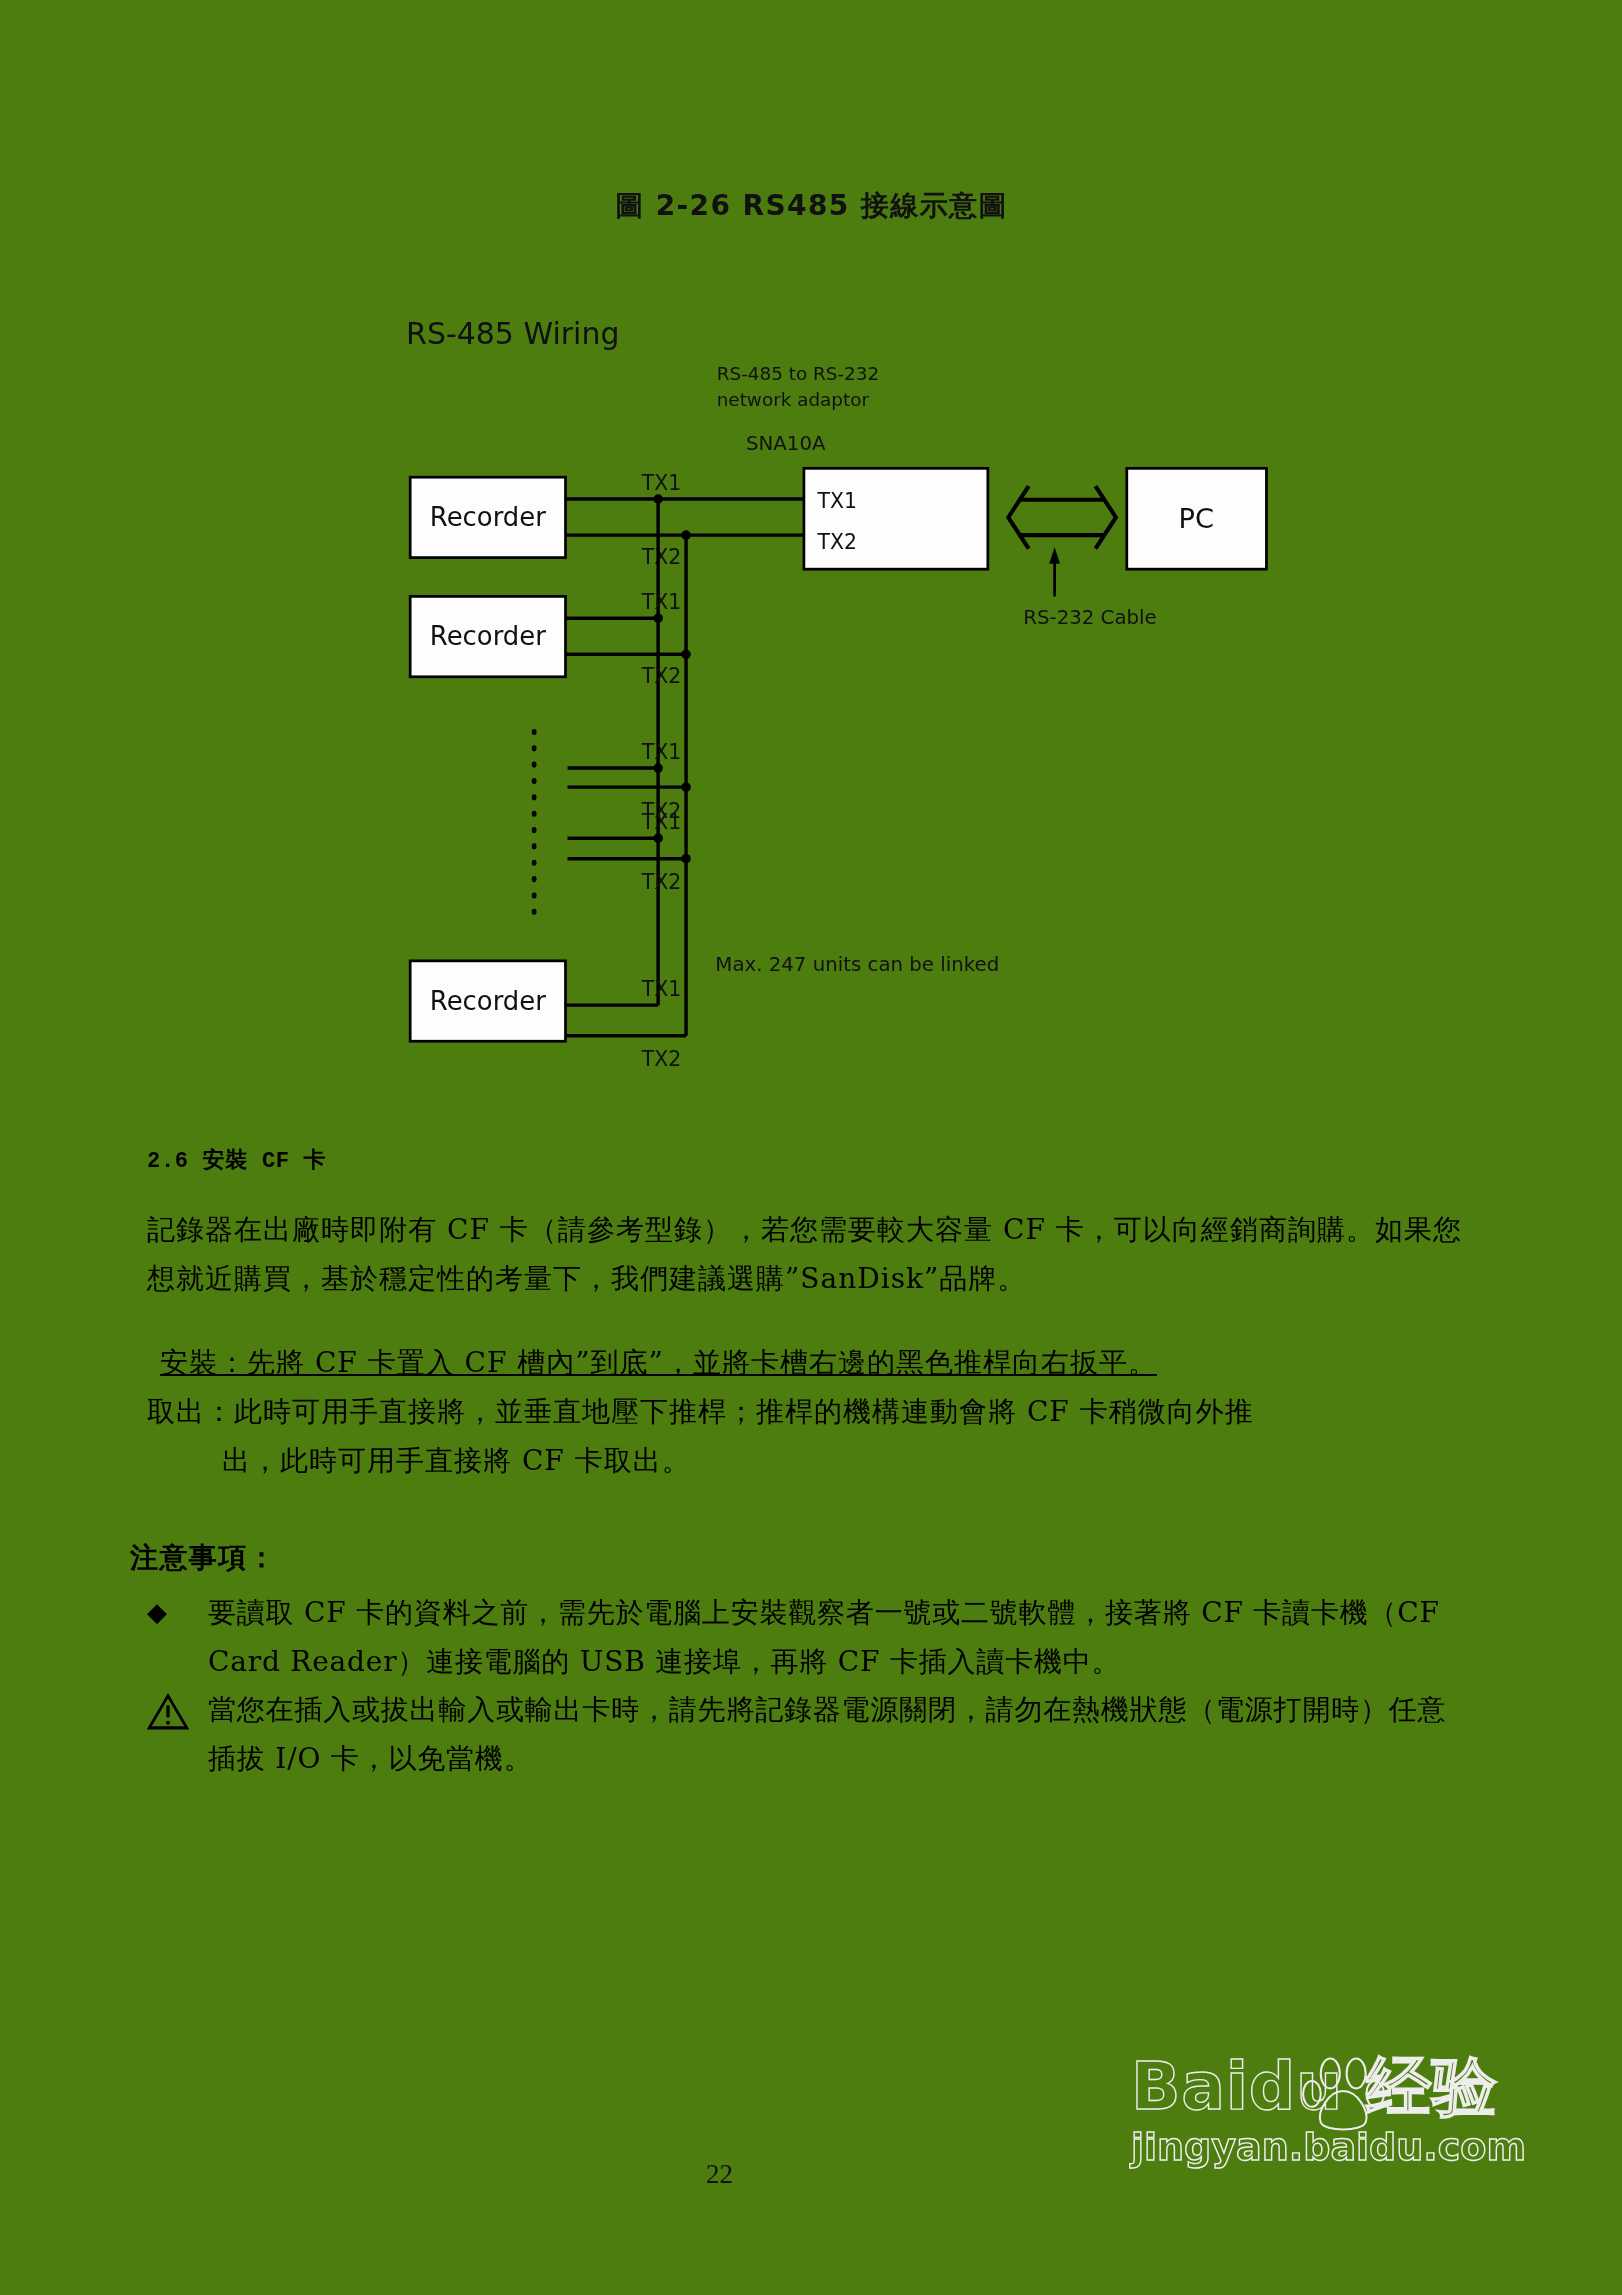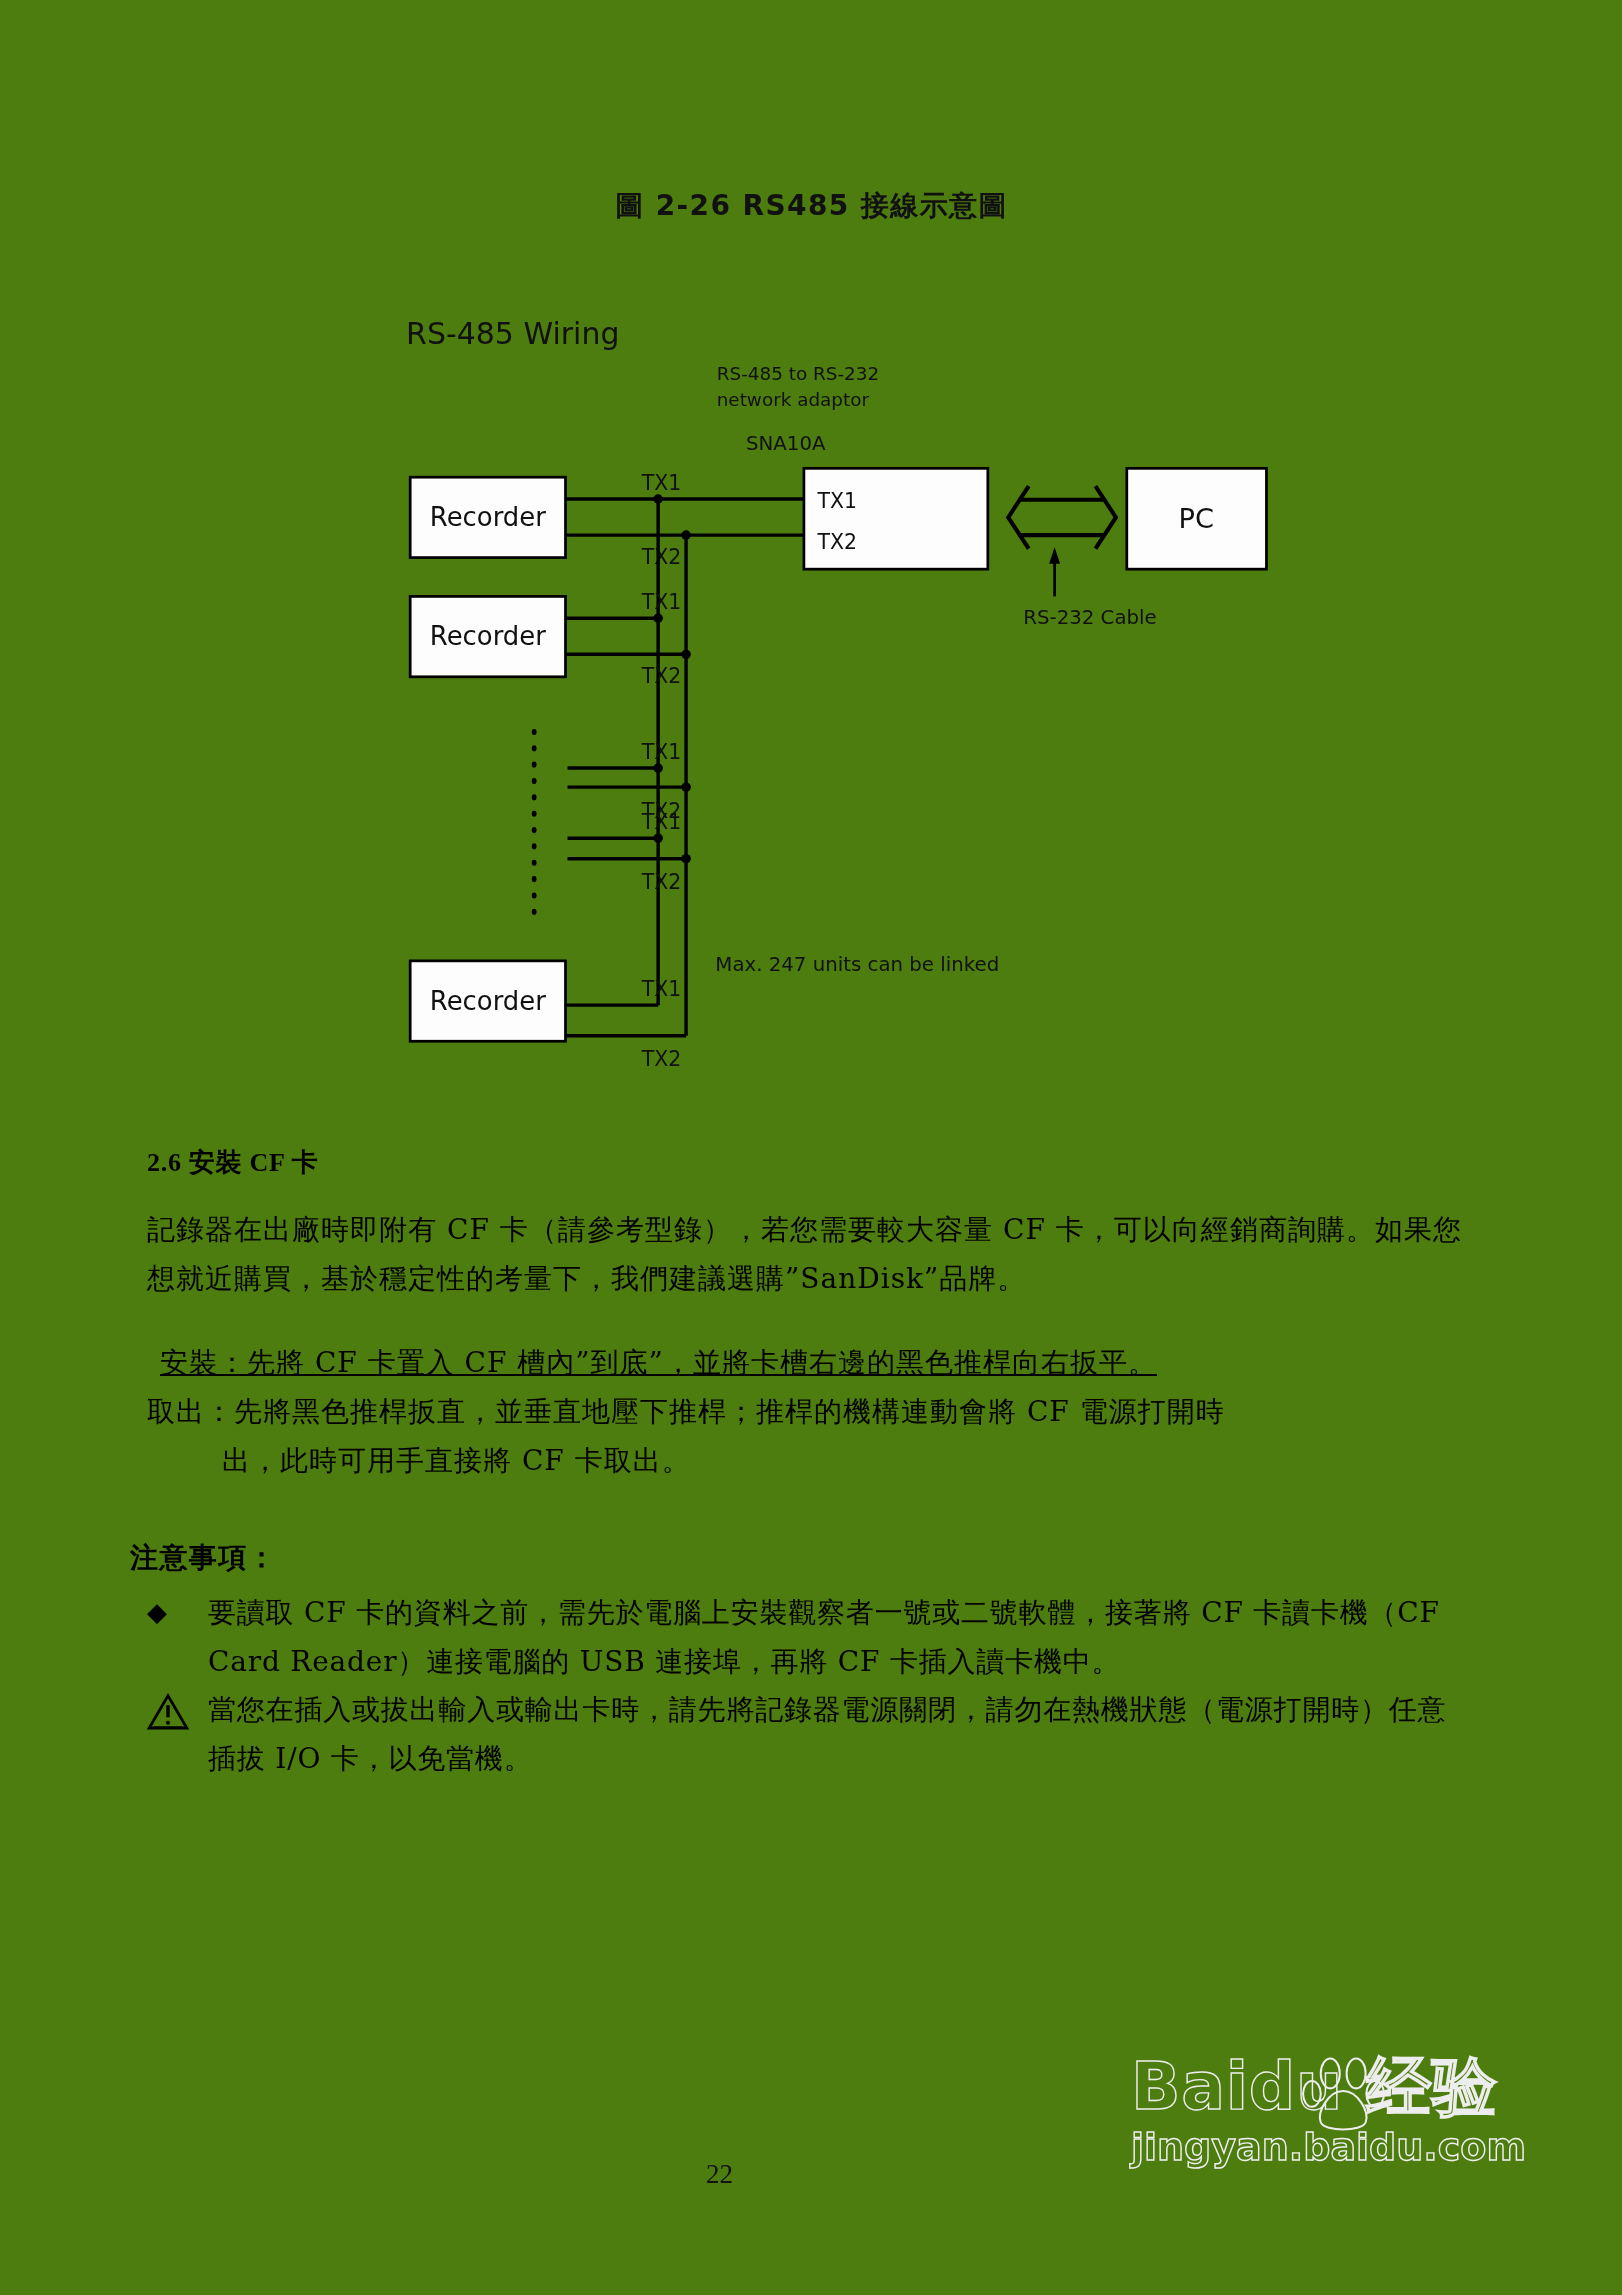--- a/index.html
+++ b/index.html
@@ -42,22 +42,22 @@
     width: 906px;
     height: 784px;
   }
   #diagram svg { display: block; }
 
   
   .sec-heading {
     position: absolute;
     left: 147px;
     top: 1145px;
-    font-family: Liberation Serif, serif;
-    font-size: 26px;
+    font-family: Liberation Mono, monospace;
+    font-size: 22px;
     font-weight: 700;
     letter-spacing: 0.7px;
     white-space: nowrap;
   }
   .para {
     position: absolute;
     font-family: "DejaVu Serif", "Liberation Serif", serif;
     font-size: 28px;
     line-height: 49px;
     letter-spacing: 1px;
@@ -243,21 +243,21 @@
     </svg>
   </div>
 
   <div class="sec-heading">2.6  安裝 CF 卡</div>
 
   <div class="para p-intro">記錄器在出廠時即附有 CF 卡（請參考型錄），若您需要較大容量 CF 卡，可以向經銷商詢購。如果您想就近購買，基於穩定性的考量下，我們建議選購”SanDisk”品牌。</div>
 
   <div class="para p-install">安裝：先將 CF 卡置入 CF 槽內”到底”，並將卡槽右邊的黑色推桿向右扳平。</div>
 
   <div class="para p-remove">
-    <span>取出：先將黑色推桿扳直，並垂直地壓下推桿；推桿的機構連動會將 CF 電源打開時</span>
+    <span>取出：此時可用手直接將，並垂直地壓下推桿；推桿的機構連動會將 CF 卡稍微向外推</span>
     <span class="hang">出，此時可用手直接將 CF 卡取出。</span>
   </div>
 
   <div class="notice-heading">注意事項：</div>
 
   <div class="bullet-row bullet-1">
     <span class="marker">◆</span>
     <span class="btext">要讀取 CF 卡的資料之前，需先於電腦上安裝觀察者一號或二號軟體，接著將 CF 卡讀卡機（CF Card Reader）連接電腦的 USB 連接埠，再將 CF 卡插入讀卡機中。</span>
   </div>
 

